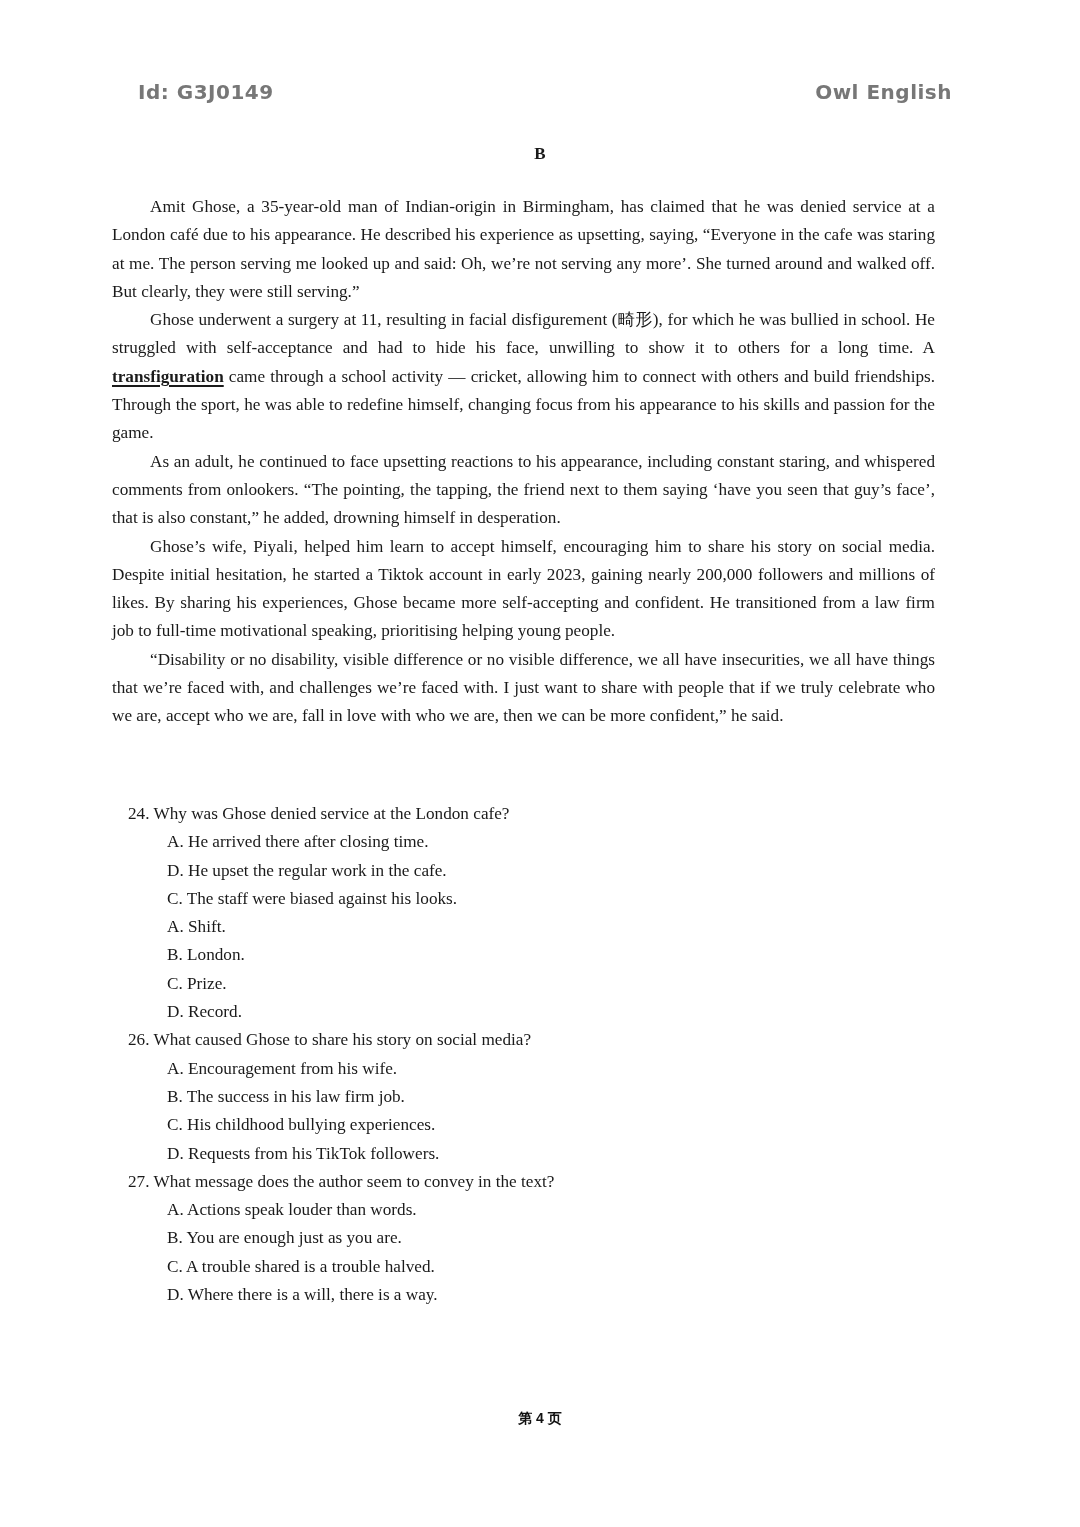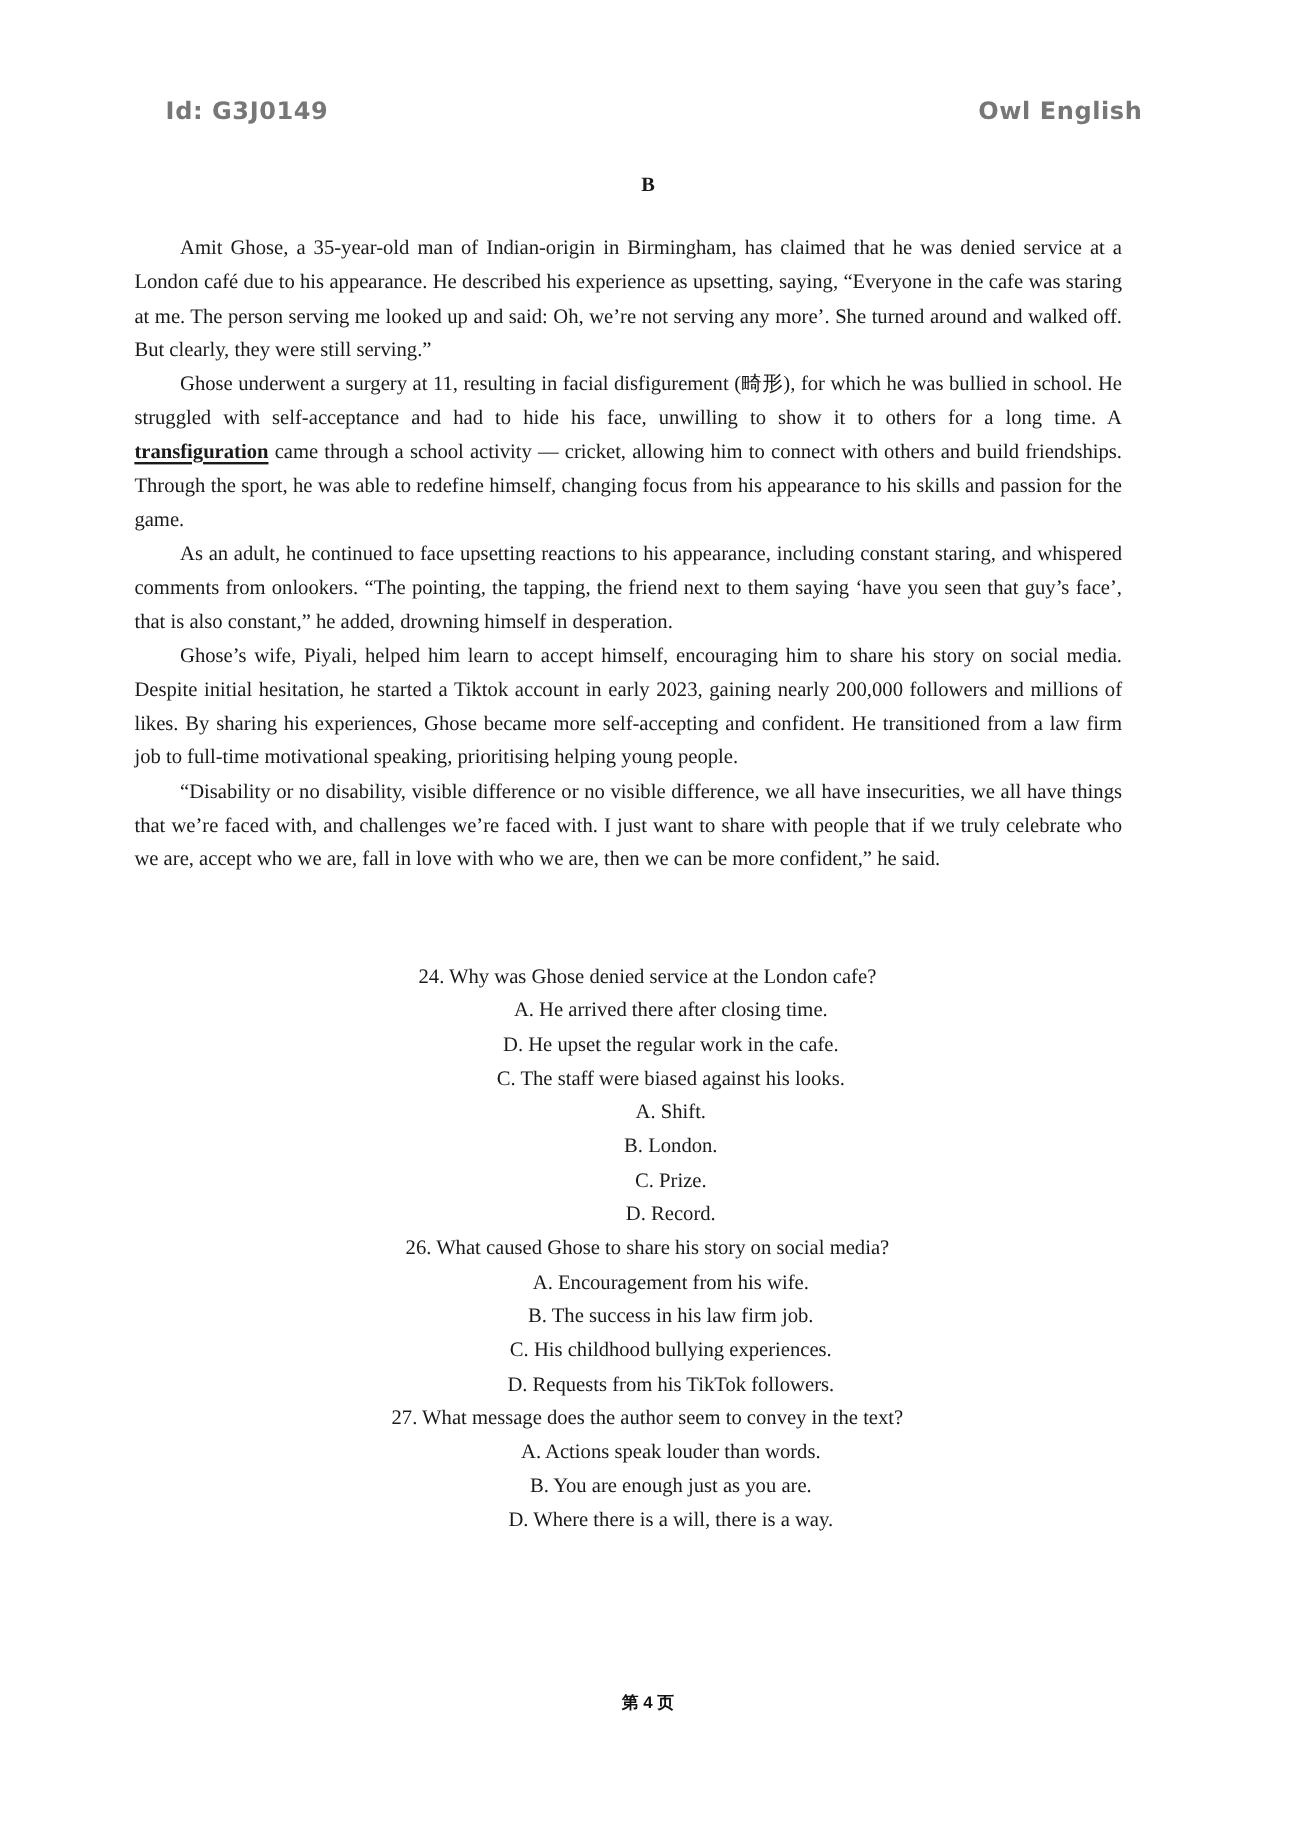--- a/index.html
+++ b/index.html
@@ -9,21 +9,21 @@
          font-weight: bold; font-size: 20px; color: #777777; letter-spacing: 0.5px; }
   .hdr-left { left: 138px; }
   .hdr-right { right: 128px; margin-left: 28px; }
   .section { position: absolute; top: 144px; left: 0; width: 1080px; text-align: center;
              font-weight: bold; font-size: 17px; }
   .passage { position: absolute; top: 177px; left: 112px; width: 823px;
              font-size: 17.2px; line-height: 28.3px; text-align: justify; margin-top: 16px; }
   .passage p { margin: 0; text-indent: 38px; }
   .u { font-weight: bold; text-decoration: underline; text-decoration-thickness: 2px; text-underline-offset: 3px; }
   .questions { position: absolute; top: 800px; left: 128px; width: 823px;
-               font-size: 17.2px; line-height: 28.3px; text-align: center; }
+               font-size: 17.2px; line-height: 28.3px; }
   .q { margin: 0; }
   .opt { margin: 0; padding-left: 39px; }
   .footer { position: absolute; top: 1410px; left: 0; width: 1080px; text-align: center;
             font-family: Liberation Sans, sans-serif; font-weight: bold; font-size: 14px; color: #111; }
   b { font-weight: bold; }
 </style>
 </head>
 <body>
 
 <div class="hdr hdr-left">Id: G3J0149</div>
@@ -56,17 +56,18 @@
     <p class="q">26. What caused Ghose to share his story on social media?</p>
     <p class="opt">A. Encouragement from his wife.</p>
     <p class="opt">B. The success in his law firm job.</p>
     <p class="opt">C. His childhood bullying experiences.</p>
     <p class="opt">D. Requests from his TikTok followers.</p>
   </div>
   <div>
     <p class="q">27. What message does the author seem to convey in the text?</p>
     <p class="opt">A. Actions speak louder than words.</p>
     <p class="opt">B. You are enough just as you are.</p>
+    <p class="opt">C. A trouble shared is a trouble halved.</p>
     <p class="opt">D. Where there is a will, there is a way.</p>
   </div>
 </div>
 
 <div class="footer">第 4 页</div>
 
 </body></html>

